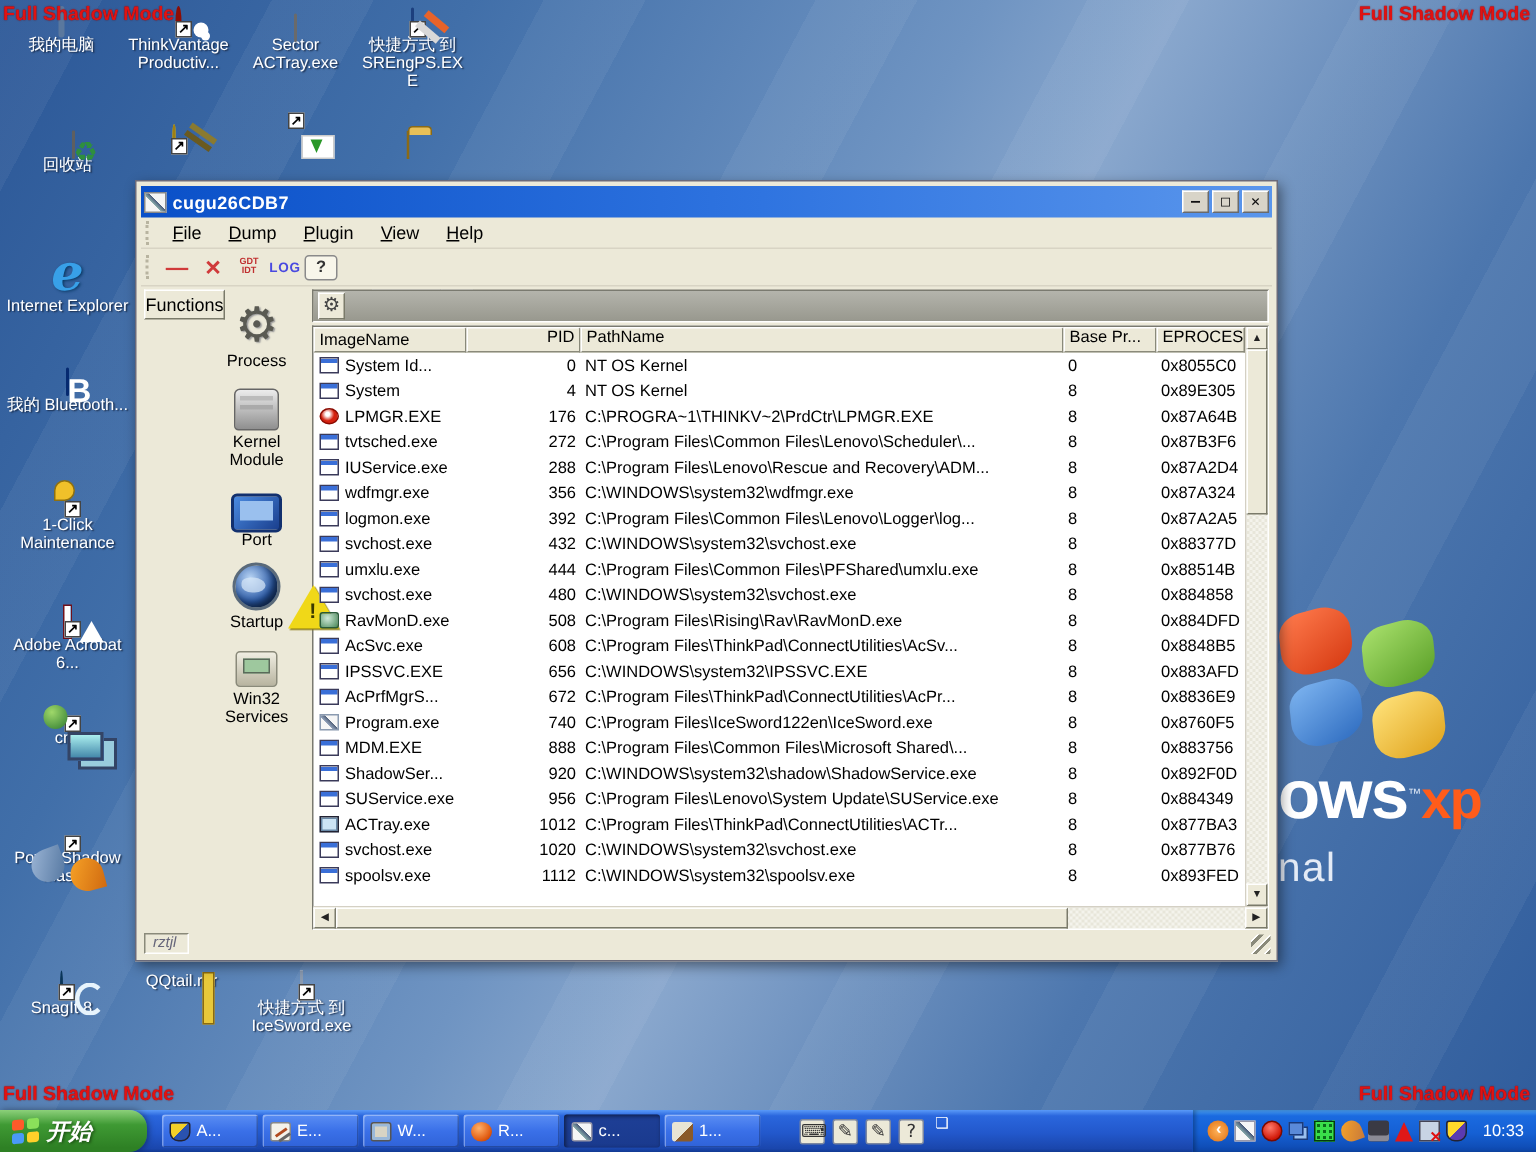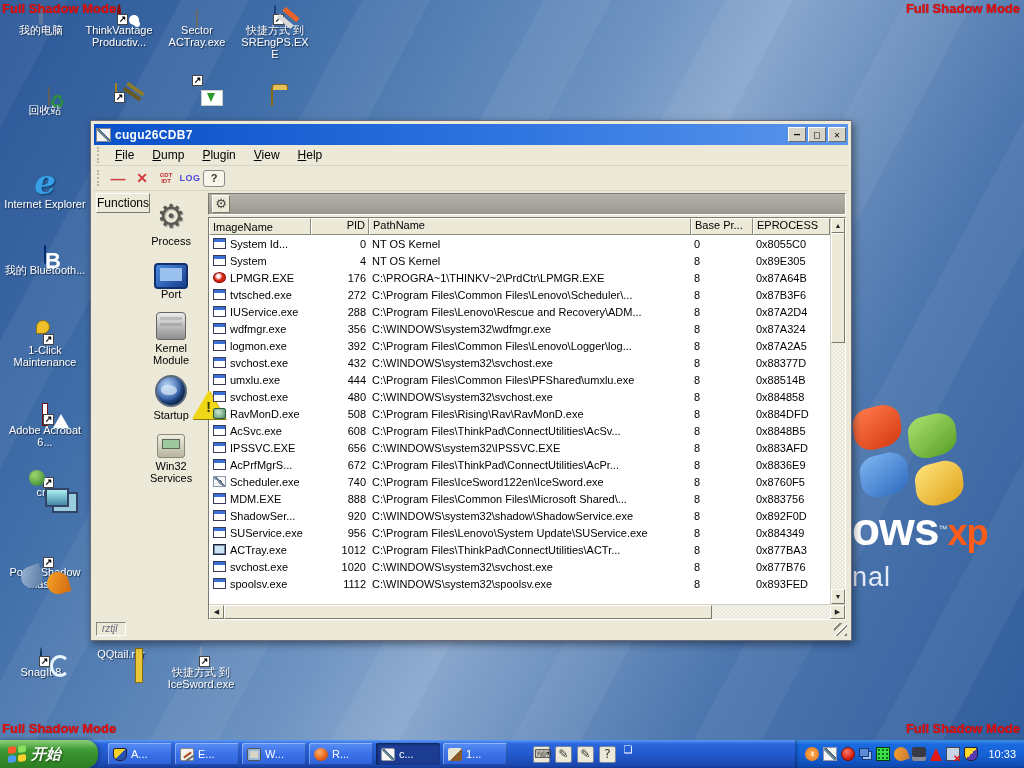--- a/index.html
+++ b/index.html
@@ -130,21 +130,21 @@
   .gear-btn{width:18px;height:18px;background:#ece9d8;border:1px solid;border-color:#fff #7a7a6a #7a7a6a #fff;
     font-family:"DejaVu Sans",sans-serif;font-size:13px;line-height:16px;text-align:center;color:#444}
   .table-zone{flex:1;display:flex;flex-direction:column;border:1px solid;border-color:#7a7a70 #fff #fff #7a7a70;background:#fff;min-height:0;margin-top:2px}
   .table-top{flex:1;display:flex;min-height:0}
   .grid{flex:1;min-width:0;display:flex;flex-direction:column;font-family:"DejaVu Sans Mono",monospace;font-size:11px;overflow:hidden}
   .thead{display:flex;flex:none;height:17px;background:#ece9d8}
   .th{border:1px solid;border-color:#fff #8a8a7a #8a8a7a #fff;padding:1px 3px;white-space:nowrap;overflow:hidden}
   .tr{display:flex;height:17px;flex:none;align-items:center;white-space:nowrap}
   .td{padding:0 3px;overflow:hidden;white-space:nowrap;flex:none}
   .c0{width:102px;display:flex;align-items:center}
-  .c1{width:58px;text-align:right}
+  .c1{width:76px;text-align:right}
   .c2{width:322px}
   .c3{width:62px;}
   .c4{flex:1}
   .ri{width:13px;height:11px;flex:none;margin:0 4px 0 1px;position:relative}
   .ri-window{background:#fff;border:1px solid #3a3a5a;box-shadow:inset 0 3px 0 #3a6fd8}
   .ri-lpmgr{border-radius:50%;background:radial-gradient(circle at 40% 35%,#fff 15%,#d42210 50%);border:1px solid #8a0a00}
   .ri-ravmond{background:radial-gradient(circle at 40% 35%,#cfe8d8,#4a8a5a);border:1px solid #2a5a3a;border-radius:2px}
   .ri-icesword{background:#f6f6f6;border:1px solid #8a9ab0}
   .ri-icesword::after{content:"";position:absolute;inset:0;background:linear-gradient(45deg,transparent 40%,#90a0b8 40%,#4a5a74 60%,transparent 60%)}
   .ri-actray{background:#cde4f4;border:1px solid #223;box-shadow:inset 0 0 0 1px #6a8aa8}
@@ -285,26 +285,26 @@
     </div>
     <div class="win-body">
       <div class="sidebar">
         <div class="func-btn">Functions</div>
         <div class="side-items">
             <div class="side-item">
               <span class="si si-gear">⚙</span>
               <div class="si-label">Process</div>
             </div>
             <div class="side-item">
+              <span class="si si-kernel"></span>
+              <div class="si-label">Kernel Module</div>
+            </div>
+            <div class="side-item">
               <span class="si si-port"></span>
               <div class="si-label">Port</div>
-            </div>
-            <div class="side-item">
-              <span class="si si-kernel"></span>
-              <div class="si-label">Kernel Module</div>
             </div>
             <div class="side-item">
               <span class="si si-globe"></span>
               <div class="si-label">Startup</div>
             </div>
             <div class="side-item">
               <span class="si si-services"></span>
               <div class="si-label">Win32 Services</div>
             </div>
           </div>
@@ -468,21 +468,21 @@
                       <span>AcPrfMgrS...</span>
                     </span>
                     <span class="td c1">672</span>
                     <span class="td c2">C:\Program Files\ThinkPad\ConnectUtilities\AcPr...</span>
                     <span class="td c3">8</span>
                     <span class="td c4">0x8836E9</span>
                   </div>
                   <div class="tr">
                     <span class="td c0">
                       <span class="ri ri-icesword"></span>
-                      <span>Scheduler.exe</span>
+                      <span>Program.exe</span>
                     </span>
                     <span class="td c1">740</span>
                     <span class="td c2">C:\Program Files\IceSword122en\IceSword.exe</span>
                     <span class="td c3">8</span>
                     <span class="td c4">0x8760F5</span>
                   </div>
                   <div class="tr">
                     <span class="td c0">
                       <span class="ri ri-window"></span>
                       <span>MDM.EXE</span>

